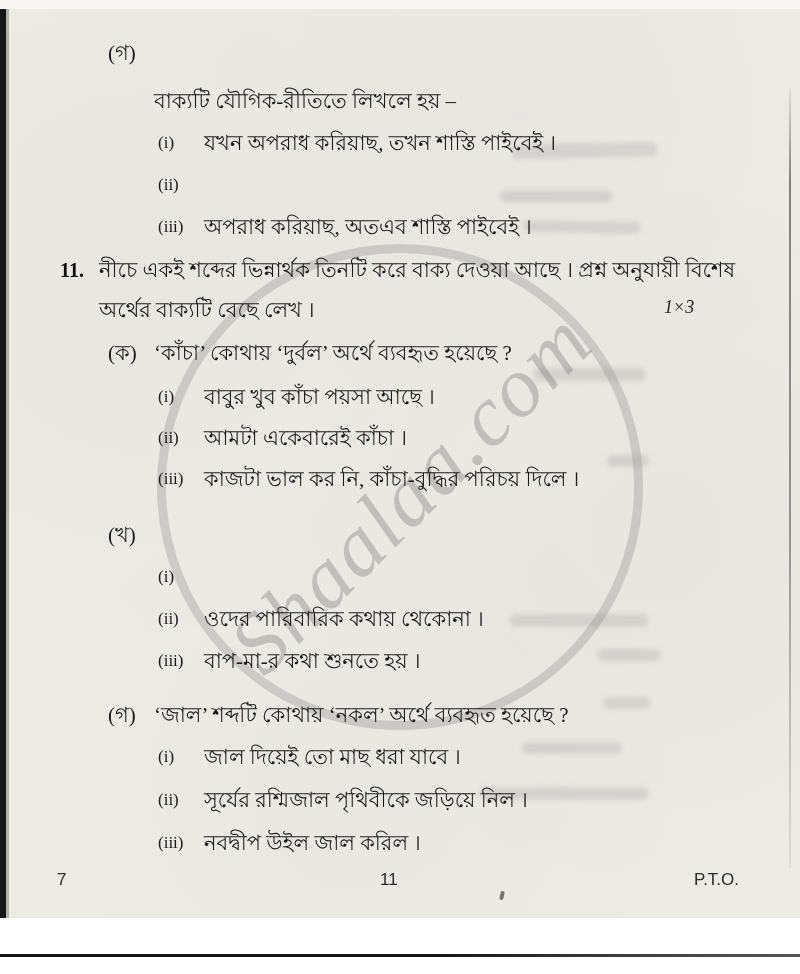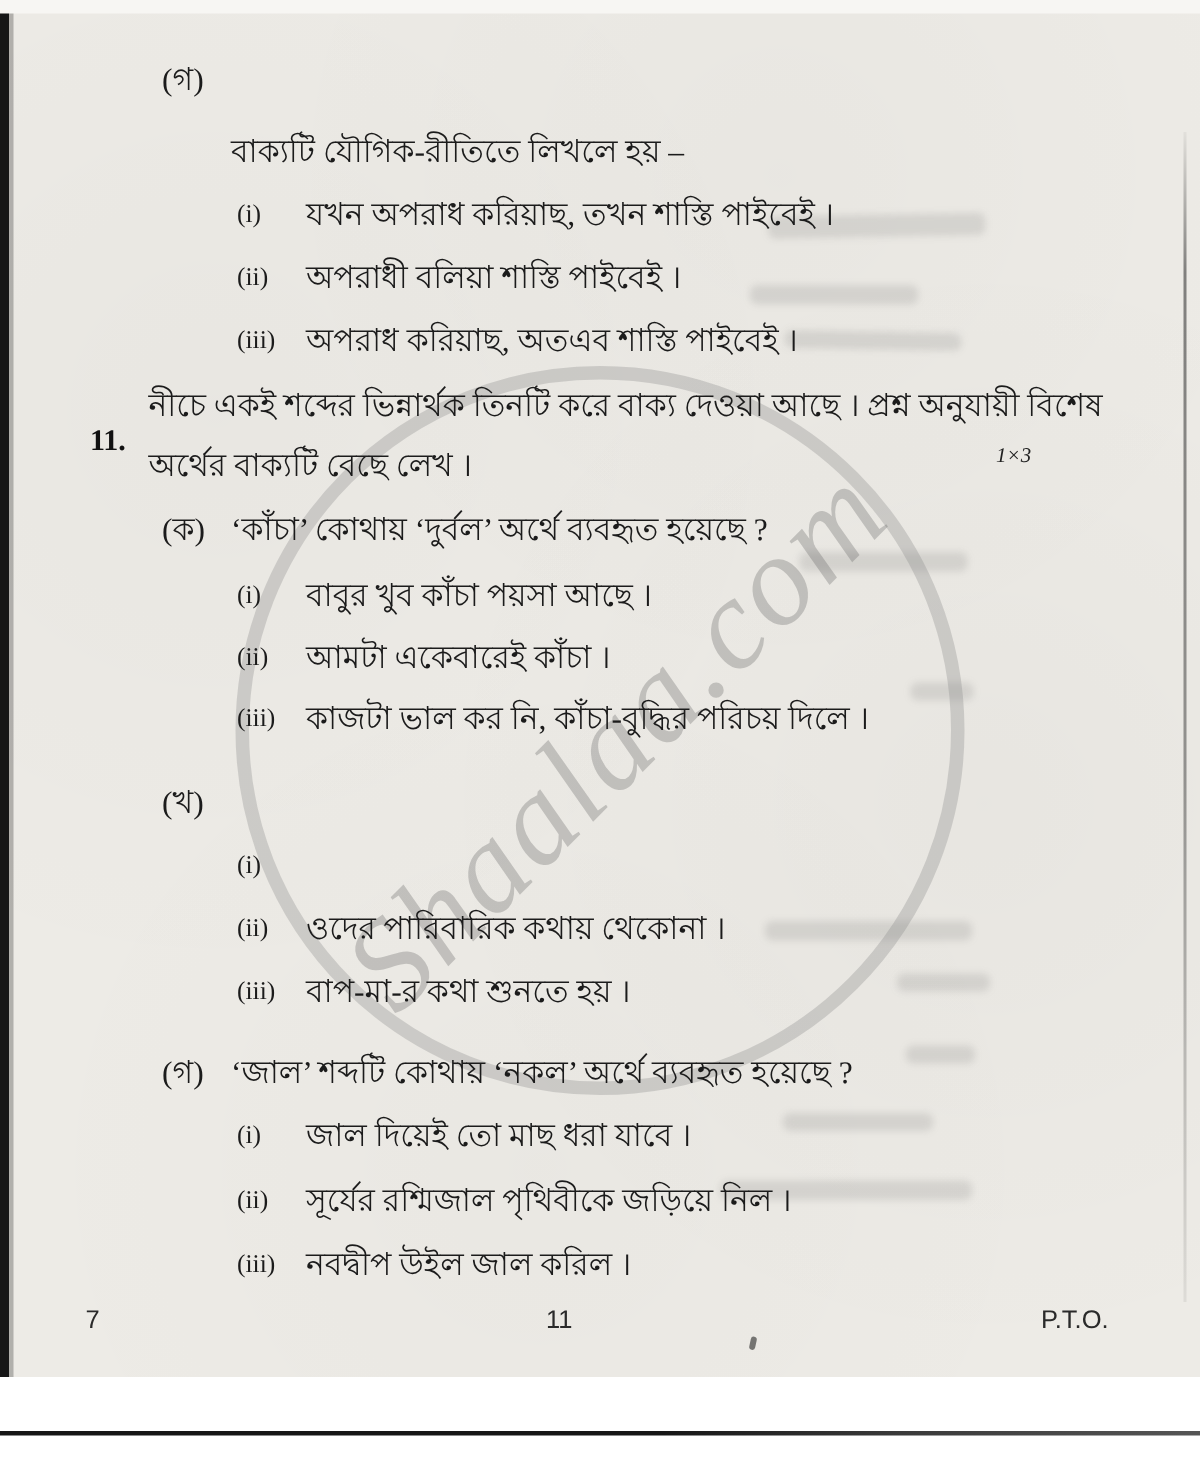--- a/index.html
+++ b/index.html
@@ -30,23 +30,23 @@
     font-size:86px;font-style:italic;letter-spacing:2px;white-space:nowrap;
     color:rgba(95,95,95,0.30);z-index:1;}
   
   .bn{font-size:21px;color:#1b1b1b;white-space:nowrap;line-height:1.25;}
   .row{position:absolute;left:108px;display:flex;z-index:2;}
   .marker{display:inline-block;width:46px;flex:0 0 46px;}
   .opt{position:absolute;left:158px;display:flex;z-index:2;}
   .optlabel{display:inline-block;width:46px;flex:0 0 46px;
     font-family:"Liberation Serif","DejaVu Serif",serif;font-size:17px;color:#1b1b1b;padding-top:3px;}
   .qrow{position:absolute;left:60px;display:flex;z-index:2;}
-  .qnum{display:inline-block;width:39px;flex:0 0 39px;font-weight:bold;font-size:20px;color:#111;padding-top:2px;margin-top:24px;}
+  .qnum{display:inline-block;width:39px;flex:0 0 39px;font-weight:bold;font-size:20px;color:#111;padding-top:2px;}
   .q2{position:absolute;left:99px;z-index:2;}
-  .marks{position:absolute;left:664px;top:297px;font-style:italic;font-size:14px;color:#222;z-index:2;font-family:Liberation Serif, serif;}
+  .marks{position:absolute;left:664px;top:297px;font-style:italic;font-size:18px;color:#222;z-index:2;font-family:Liberation Serif, serif;}
   
   .pgnum{position:absolute;font-family:"Liberation Sans","DejaVu Sans",sans-serif;
     font-size:17px;color:#2a2a2a;z-index:2;}
   .speck{left:500px;top:891px;width:4px;height:9px;background:rgba(20,20,20,0.55);border-radius:2px;transform:rotate(12deg);}
   
   .smudge{position:absolute;background:rgba(100,100,100,0.16);filter:blur(2.5px);
     border-radius:5px;z-index:0;}
   
   .site-footer{left:0;top:918px;width:800px;height:56px;background:#ffffff;z-index:3;}
   .site-footer-text{position:absolute;left:9px;top:7px;
@@ -83,21 +83,20 @@
     <span class="marker bn">(গ)</span>
   </div>
   <div class="abs bn" style="left:154px;top:88px;z-index:2;">বাক্যটি যৌগিক-রীতিতে লিখলে হয় –</div>
 
   <div class="opt" style="top:130px;">
     <span class="optlabel">(i)</span>
     <span class="bn">যখন অপরাধ করিয়াছ, তখন শাস্তি পাইবেই ।</span>
   </div>
   <div class="opt" style="top:172px;">
     <span class="optlabel">(ii)</span>
-    <span class="bn">অপরাধী বলিয়া শাস্তি পাইবেই ।</span>
   </div>
   <div class="opt" style="top:214px;">
     <span class="optlabel">(iii)</span>
     <span class="bn">অপরাধ করিয়াছ, অতএব শাস্তি পাইবেই ।</span>
   </div>
 
   <div class="qrow" style="top:257px;">
     <span class="qnum">11.</span>
     <span class="bn">নীচে একই শব্দের ভিন্নার্থক তিনটি করে বাক্য  দেওয়া আছে । প্রশ্ন অনুযায়ী বিশেষ</span>
   </div>
@@ -147,20 +146,20 @@
   <div class="opt" style="top:787px;">
     <span class="optlabel">(ii)</span>
     <span class="bn">সূর্যের রশ্মিজাল পৃথিবীকে জড়িয়ে নিল ।</span>
   </div>
   <div class="opt" style="top:830px;">
     <span class="optlabel">(iii)</span>
     <span class="bn">নবদ্বীপ উইল জাল করিল ।</span>
   </div>
 
   <div class="pgnum" style="left:57px;top:870px;">7</div>
-  <div class="pgnum" style="left:364px;top:870px;">11</div>
+  <div class="pgnum" style="left:380px;top:870px;">11</div>
   <div class="pgnum" style="left:694px;top:870px;">P.T.O.</div>
 
   <div class="abs site-footer">
     <div class="site-footer-line"></div>
   </div>
 
 </div>
 
 </body></html>

